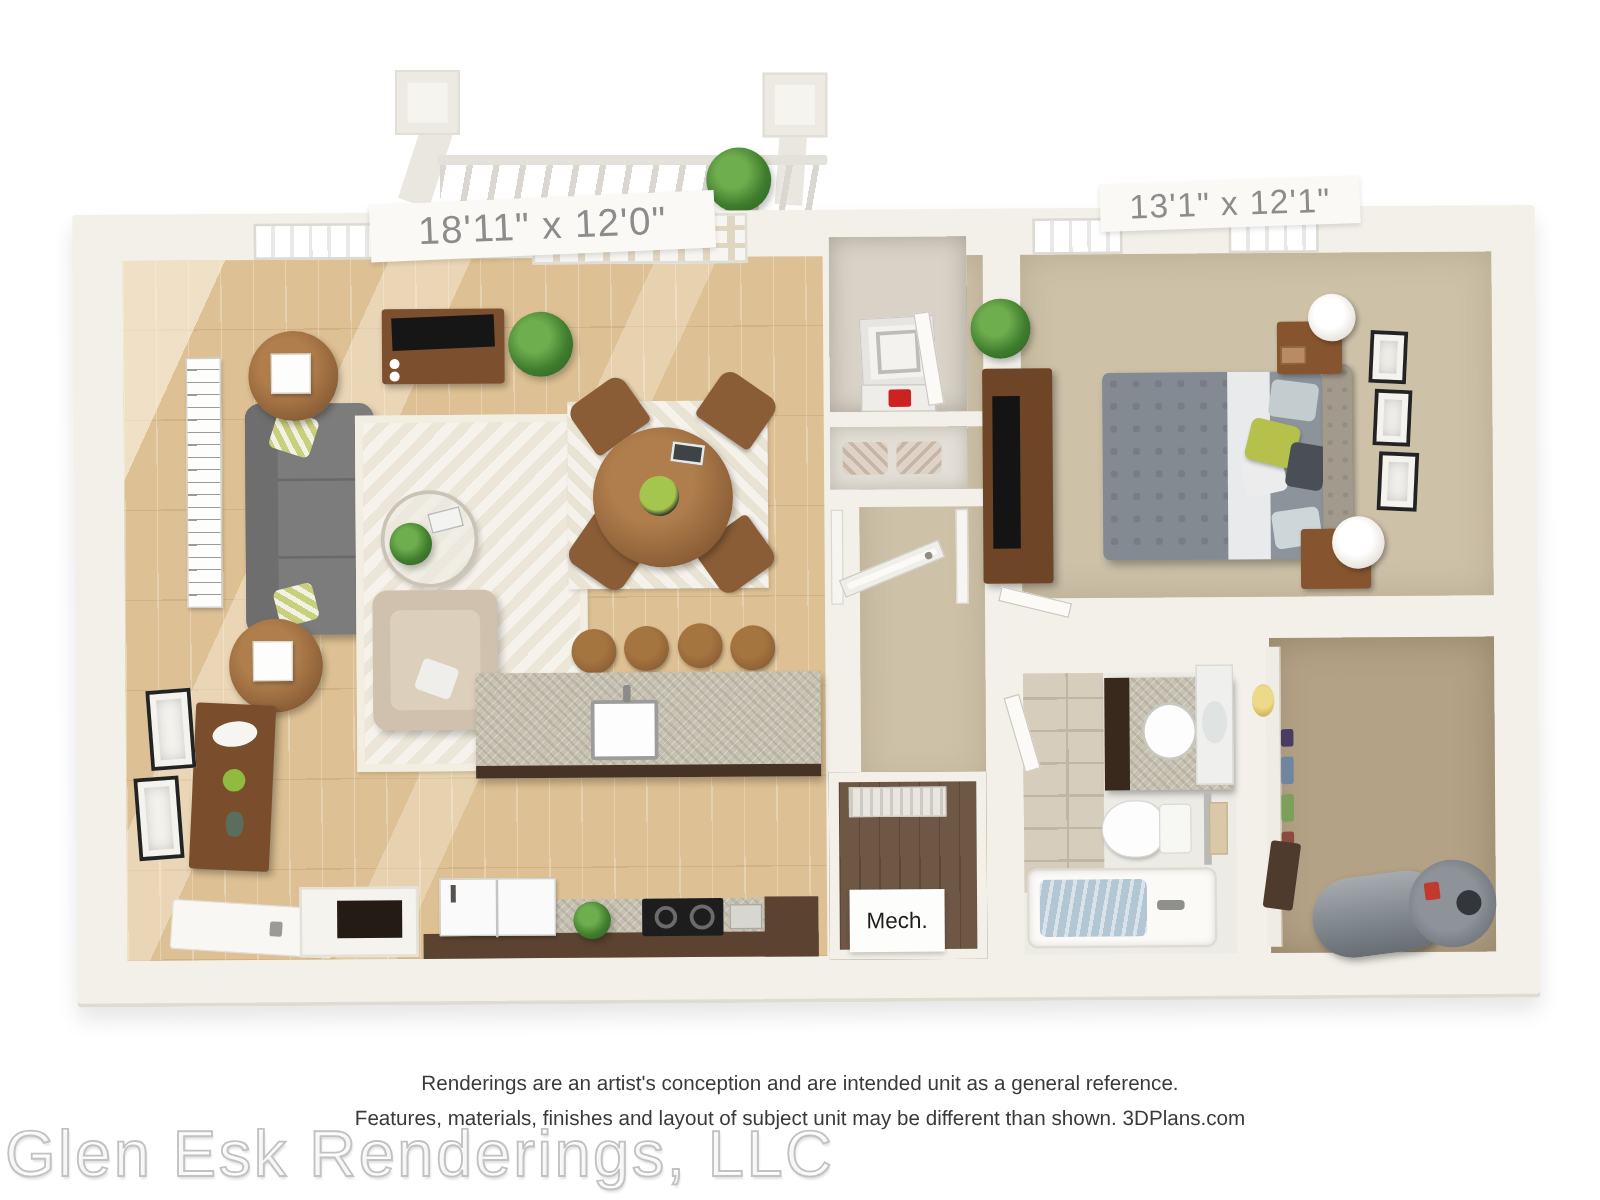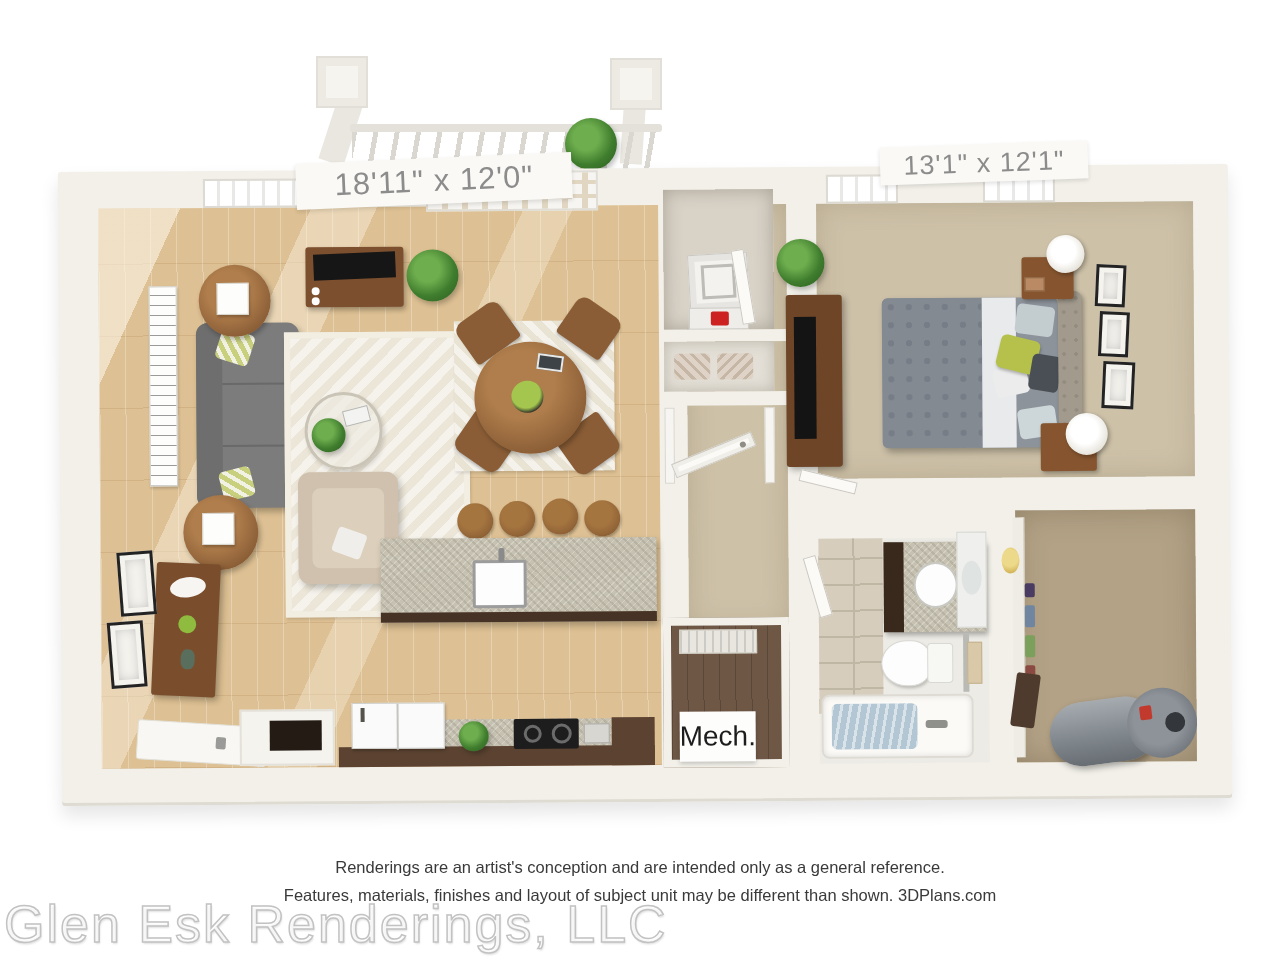--- a/index.html
+++ b/index.html
@@ -35,21 +35,21 @@
          box-shadow:2px 3px 5px rgba(0,0,0,0.28);}
   .wall-white{background:#f2f0e9;}
   .window{background:repeating-linear-gradient(90deg,#ffffff 0 12px,#e8e8e6 12px 15px);border:2px solid #dcdad2;}
   
   .dimplate{background:#faf9f5;box-shadow:0 2px 4px rgba(0,0,0,0.12);display:flex;align-items:center;justify-content:center;}
   .dimtext{color:#8c8c8c;letter-spacing:1px;}
   .footer-line{left:0;width:1280px;text-align:center;color:#3a3a3a;font-size:16.5px;}
   #watermark{color:rgba(255,255,255,0.70);-webkit-text-stroke:1.5px #c2c2c2;
      text-shadow:1px 2px 2px rgba(0,0,0,0.12);font-size:52px;letter-spacing:2px;white-space:nowrap;}
   #mech-card{background:#fdfdfc;box-shadow:0 2px 4px rgba(0,0,0,0.2);display:flex;align-items:center;justify-content:center;
-     font-size:28px;color:#1d1d1d;}
+     font-size:18px;color:#1d1d1d;}
 </style>
 </head>
 <body>
 
 <div id="stage">
 
   <div class="a" style="left:300px;top:50px;width:380px;height:130px;">
     <div class="a" style="left:28px;top:48px;width:26px;height:66px;background:#e9e7e0;transform:rotate(18deg);"></div>
     <div class="a" style="left:322px;top:50px;width:22px;height:64px;background:#e9e7e0;transform:rotate(4deg);"></div>
     <div class="a" style="left:16px;top:6px;width:52px;height:52px;background:#f5f4ef;border:2px solid #e1dfd7;box-shadow:inset 0 0 0 8px #eceae3;"></div>
@@ -239,15 +239,15 @@
   </div>
 
   <div class="a dimplate" style="left:296px;top:158px;width:276px;height:46px;transform:rotate(-2.5deg);">
     <span class="dimtext" style="font-size:31px;">18'11" x 12'0"</span>
   </div>
   <div class="a dimplate" style="left:880px;top:144px;width:208px;height:38px;transform:rotate(-2deg);">
     <span class="dimtext" style="font-size:27px;">13'1" x 12'1"</span>
   </div>
 
   <div class="a" id="watermark" style="left:4px;top:894px;z-index:1;">Glen Esk Renderings, LLC</div>
-  <div class="a footer-line" style="top:858px;z-index:2;">Renderings are an artist's conception and are intended only as a general reference.</div>
+  <div class="a footer-line" style="top:858px;z-index:2;">Renderings are an artist's conception and are intended unit as a general reference.</div>
   <div class="a footer-line" style="top:886px;z-index:2;">Features, materials, finishes and layout of subject unit may be different than shown. 3DPlans.com</div>
 </div>
 
 </body></html>

